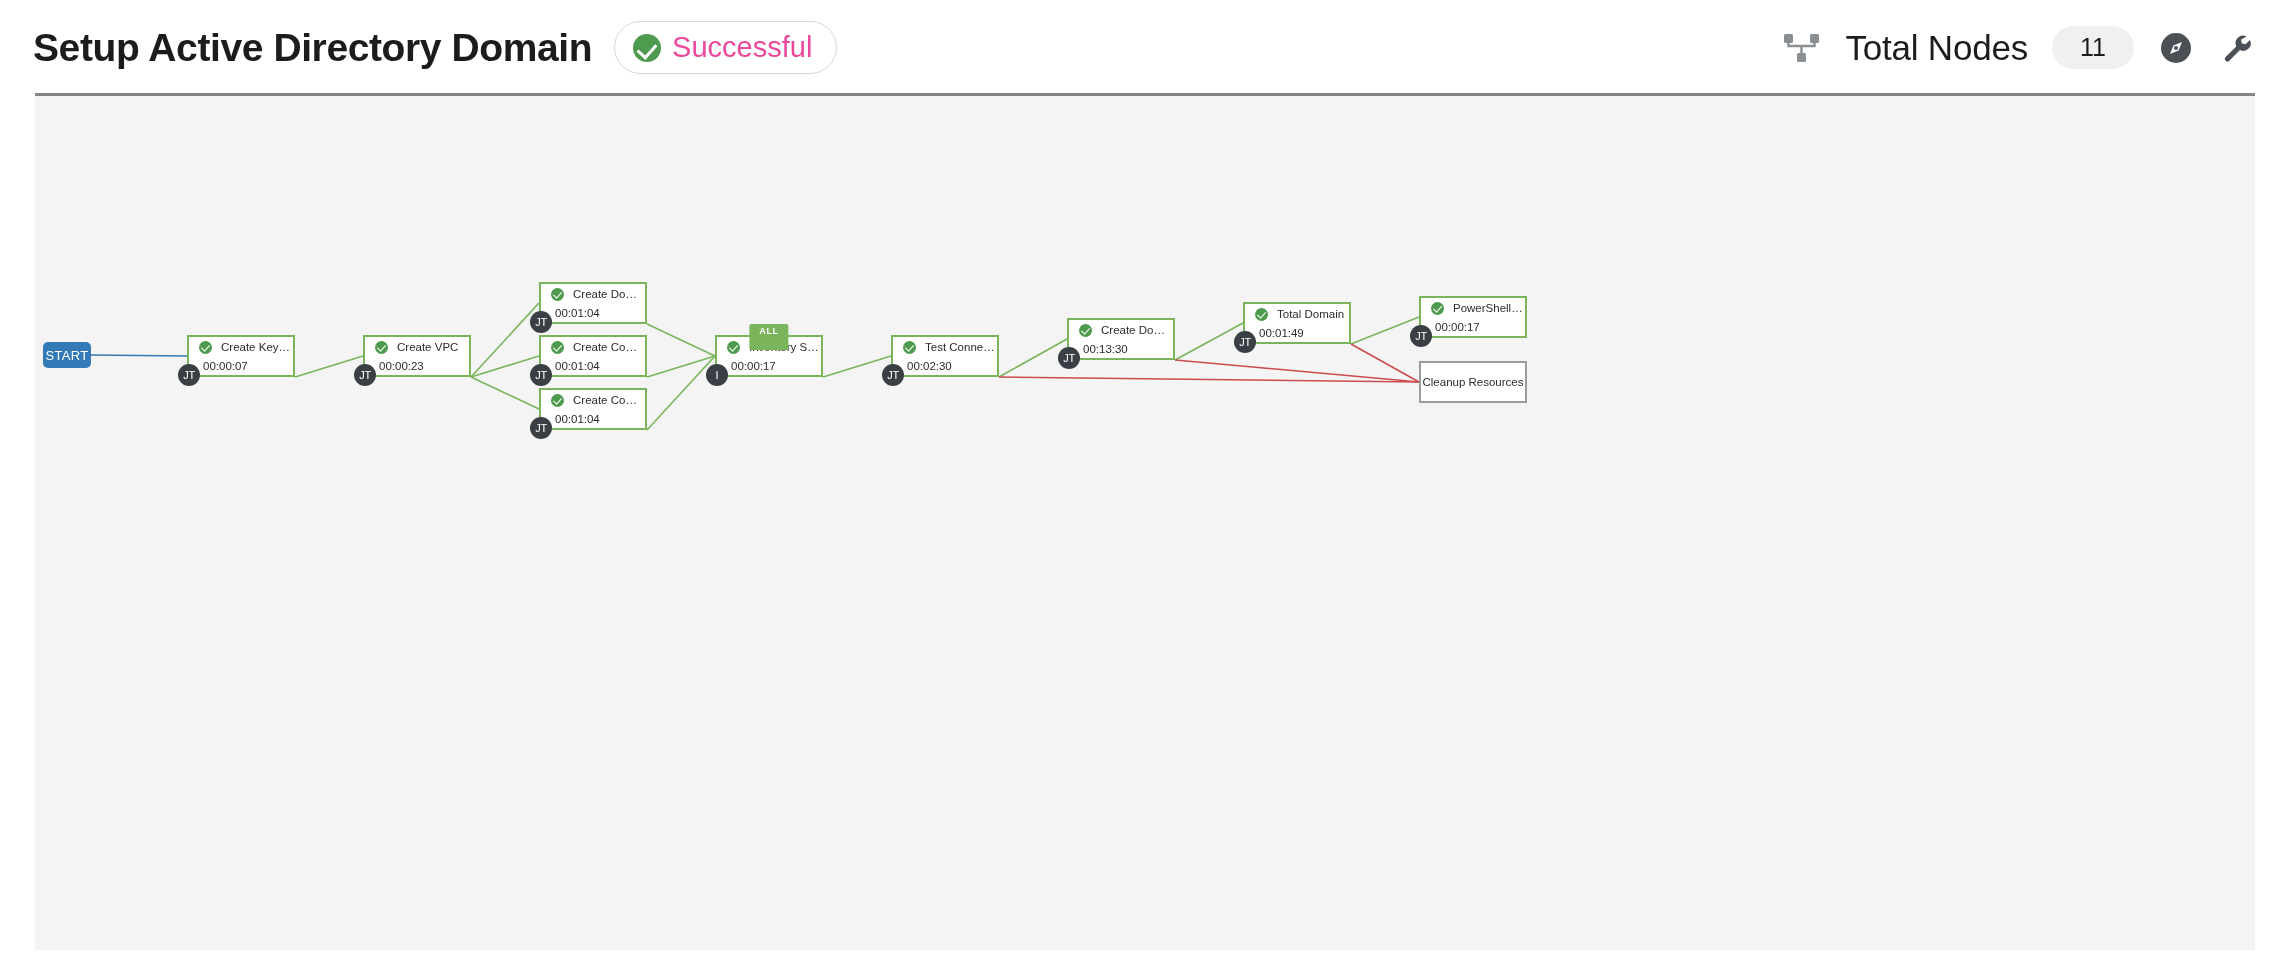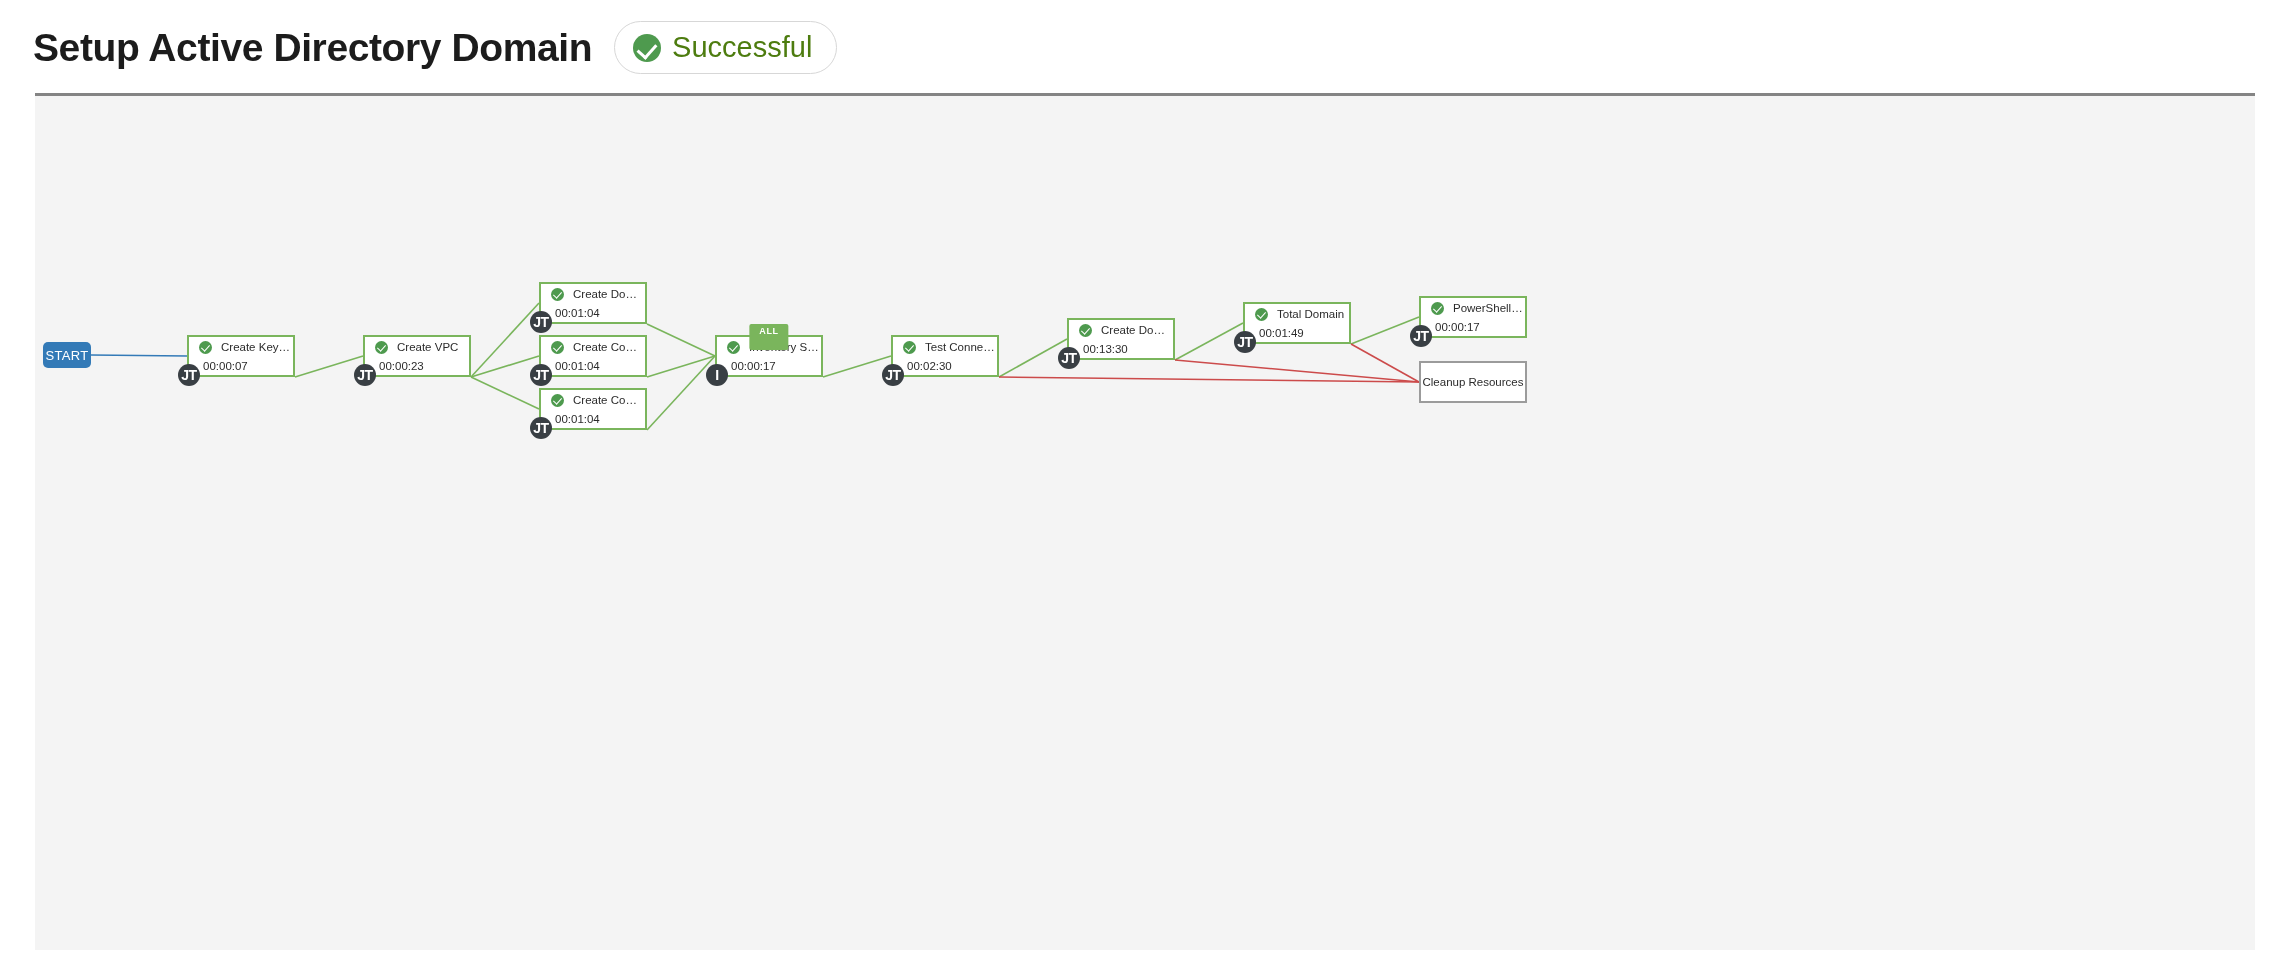--- a/index.html
+++ b/index.html
@@ -27,21 +27,21 @@
   #job-title {
     font-size: 39px; font-weight: bold; color: #1c1c1c;
     letter-spacing: -0.4px; white-space: nowrap;
   }
   #status-pill {
     display: flex; align-items: center; gap: 11px;
     border: 1.5px solid #d7d7d7; border-radius: 999px;
     padding: 9px 24px 9px 18px; background: #fff;
   }
   #status-pill .pill-text {
-    font-size: 29px; color: #4d7c0f; white-space: nowrap;
+    font-size: 29px; color: #ec4899; white-space: nowrap;
   }
   .check-circle {
     width: 28px; height: 28px; border-radius: 50%;
     background: #4e9a4e; position: relative; flex: 0 0 auto;
   }
   .check-circle::after {
     content: ""; position: absolute;
     left: 8px; top: 6px; width: 9px; height: 15px;
     border: solid #fff; border-width: 0 3px 3px 0;
     transform: rotate(42deg);
@@ -111,21 +111,21 @@
     width: 100%; text-align: center; padding-left: 0;
   }
   .node.unreached .node-row { padding-left: 0; justify-content: center; }
 
   
   .type-badge {
     position: absolute;
     left: -11px; bottom: -11px;
     width: 22px; height: 22px; border-radius: 50%;
     background: #393f44; color: #ffffff;
-    font-size: 14px; font-weight: bold;
+    font-size: 11px; font-weight: normal;
     display: flex; align-items: center; justify-content: center;
     letter-spacing: -0.3px;
   }
   
   .all-badge {
     position: absolute;
     left: 50%; transform: translateX(-50%);
     top: -13px;
     background: #7ab55c; color: #ffffff;
     font-size: 9px; font-weight: bold; letter-spacing: 0.6px;
@@ -151,20 +151,46 @@
 
     <div id="header-left">
       <div id="job-title">Setup Active Directory Domain</div>
 
       <div id="status-pill">
         <span class="check-circle"></span>
         <span class="pill-text">Successful</span>
       </div>
     </div>
 
+    <div id="header-right">
+      <span id="nodes-icon">
+        <svg viewBox="0 0 38 32" width="38" height="32" aria-hidden="true">
+          <rect x="1" y="2" width="9" height="9" rx="1.5" fill="#8a8f94"></rect>
+          <rect x="27" y="2" width="9" height="9" rx="1.5" fill="#8a8f94"></rect>
+          <rect x="14" y="21" width="9" height="9" rx="1.5" fill="#8a8f94"></rect>
+          <path d="M18.5 21 V14 H5.5 V11 M18.5 14 H31.5 V11" stroke="#8a8f94" stroke-width="2.4" fill="none"></path>
+        </svg>
+      </span>
+      <span id="total-nodes-label">Total Nodes</span>
+      <span id="total-nodes-count">11</span>
+
+      <span class="round-icon-btn">
+        <svg viewBox="0 0 36 36" width="36" height="36" aria-hidden="true">
+          <circle cx="18" cy="18" r="15" fill="#4a5055"></circle>
+          <path d="M24 12 L15.5 15.5 L12 24 L20.5 20.5 Z" fill="#ffffff"></path>
+          <circle cx="18" cy="18" r="2" fill="#4a5055"></circle>
+        </svg>
+      </span>
+
+      <span class="round-icon-btn">
+        <svg viewBox="0 0 36 36" width="36" height="36" aria-hidden="true">
+          <path d="M28.5 6.5 a7.5 7.5 0 0 0 -10.2 9.9 L7.6 27.1 a2.6 2.6 0 0 0 3.7 3.7 L22 20.1 a7.5 7.5 0 0 0 9.9 -10.2 l-4.4 4.4 -3.6 -0.9 -0.9 -3.6 z" fill="#4a5055"></path>
+        </svg>
+      </span>
+    </div>
 
     <div id="header-rule"></div>
   </div>
 
   <div id="canvas">
 
     <svg id="edge-layer" viewBox="0 0 2220 854">
       <g id="edges-group">
           <path d="M56 259 L152 260" stroke="#337ab7" stroke-width="1.6" fill="none"></path>
           <path d="M260 281 L328 260" stroke="#7ab55c" stroke-width="1.6" fill="none"></path>

